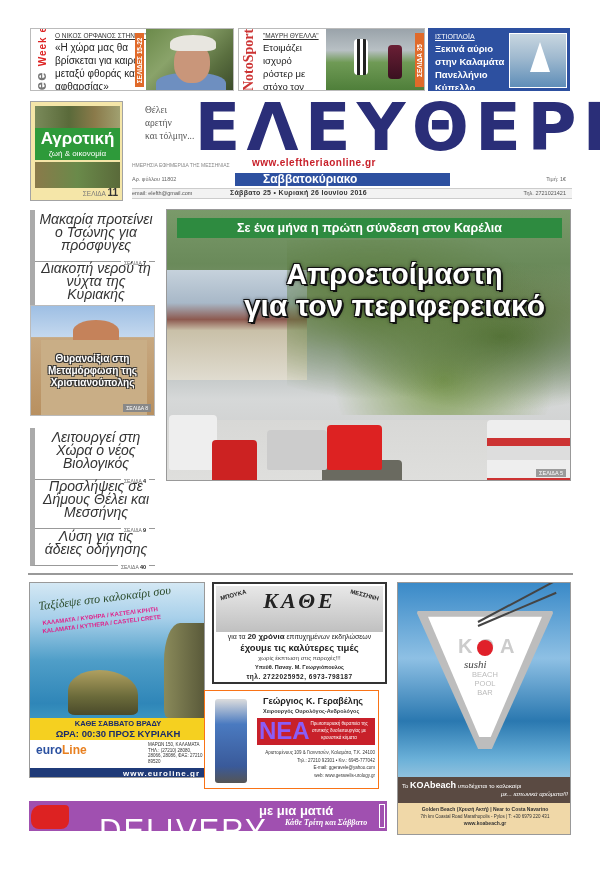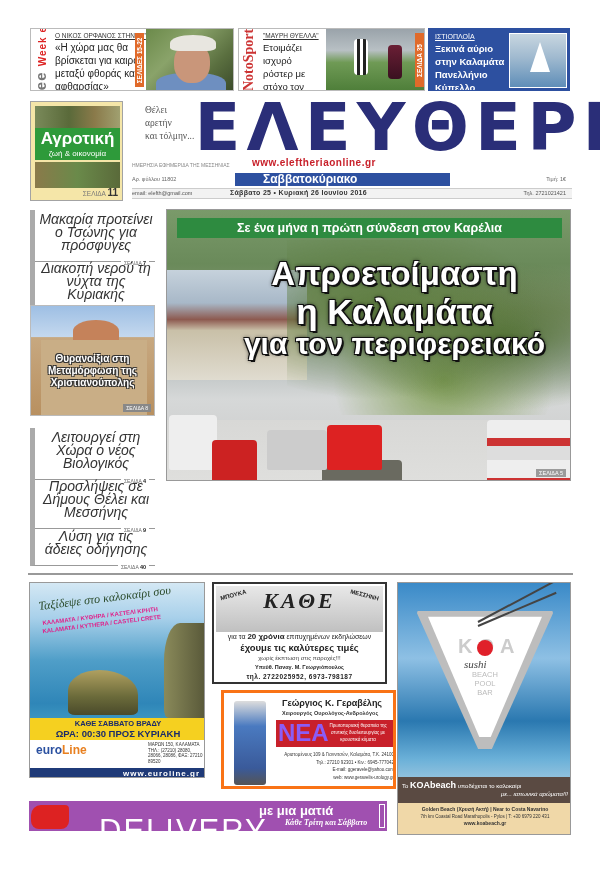--- a/index.html
+++ b/index.html
@@ -85,21 +85,21 @@
 
   
   .main-story { position: absolute; left: 166px; top: 209px; width: 405px; height: 272px; border: 1px solid #999; overflow: hidden;
     background: linear-gradient(180deg, #7a9a6a 0%, #6a8a5a 20%, #8a9a7a 38%, #b0b8b8 52%, #d6d8d8 70%, #c8c8c8 100%); }
   .bldg { position: absolute; left: 0; top: 60px; width: 140px; height: 110px; background: linear-gradient(180deg, #c6d2dc 0%, #a8b8c8 30%, #8d5a50 45%, #c9c0a8 55%, #e0dcd0 100%); }
   .trees { position: absolute; left: 120px; top: 30px; width: 285px; height: 175px; background: radial-gradient(ellipse at 30% 40%, #5a7a3a 0%, transparent 60%), radial-gradient(ellipse at 75% 55%, #4a6a2a 0%, transparent 55%), radial-gradient(ellipse at 55% 80%, #7a9a4a 0%, transparent 50%); opacity: 0.9; }
   .road { position: absolute; left: 0; top: 210px; width: 405px; height: 146px; background: linear-gradient(180deg, #d8d8d6 0%, #e8e8e6 100%); }
   .car { position: absolute; border-radius: 4px 4px 2px 2px; }
   .green-bar { position: absolute; left: 10px; top: 8px; width: 385px; height: 20px; background: #2e8b40; color: #fff; font-size: 12.5px; font-weight: bold; text-align: center; line-height: 20px; }
   .headline { position: absolute; left: 60px; top: 45px; width: 335px; text-align: center; color: #fff; font-weight: bold; text-shadow: 2px 2px 0 #111, -1px -1px 0 #111, 1px -1px 0 #111, -1px 1px 0 #111, 0 0 4px #000; }
-  .hl1 { font-size: 33px; line-height: 38px; }
+  .hl1 { font-size: 29px; line-height: 38px; }
   .hl2 { font-size: 35px; line-height: 38px; }
   .hl3 { font-size: 30px; line-height: 26px; }
   .main-page { position: absolute; right: 4px; bottom: 3px; color: #fff; font-size: 5.5px; background: rgba(0,0,0,0.35); padding: 1px 3px; }
 
   .hr-top-ads { position: absolute; left: 28px; top: 573px; width: 545px; height: 2px; background: #999; }
 
   
   .ad { position: absolute; border: 1px solid #999; overflow: hidden; }
   .ad-euro { left: 29px; top: 582px; width: 176px; height: 196px; background: linear-gradient(180deg, #d4e8f4 0%, #a8d0ea 18%, #4f9ec8 40%, #2f86b8 62%, #4aa8c8 80%, #2a5a8a 100%); }
   .rock1 { position: absolute; left: 38px; top: 87px; width: 70px; height: 45px; border-radius: 45% 55% 10% 10%; background: linear-gradient(180deg, #b0a060 0%, #6a6a3a 60%, #4a4a2a 100%); }
@@ -121,21 +121,21 @@
   .oasi-l { position: absolute; left: 4px; top: 6px; font-size: 6px; font-weight: bold; color: #222; transform: rotate(-15deg); }
   .oasi-r { position: absolute; right: 4px; top: 6px; font-size: 6px; font-weight: bold; color: #222; transform: rotate(15deg); }
   .oasi-name { position: absolute; left: 0; top: 2px; width: 167px; text-align: center; font-family: "Liberation Serif", serif; font-style: italic; font-weight: bold; font-size: 22px; color: #222; letter-spacing: 3px; }
   .oasi-l1 { position: absolute; left: 0; top: 48px; width: 171px; text-align: center; font-size: 7px; color: #222; }
   .oasi-l1 b { font-size: 8px; }
   .oasi-l2 { position: absolute; left: 0; top: 58px; width: 171px; text-align: center; font-size: 9.5px; font-weight: bold; color: #222; }
   .oasi-l3 { position: absolute; left: 0; top: 71px; width: 171px; text-align: center; font-size: 6px; color: #444; }
   .oasi-l4 { position: absolute; left: 0; top: 80px; width: 171px; text-align: center; font-size: 5.5px; font-weight: bold; color: #222; }
   .oasi-l5 { position: absolute; left: 0; top: 89px; width: 171px; text-align: center; font-size: 6.5px; font-weight: bold; color: #222; letter-spacing: 0.5px; }
 
-  .ad-doc { left: 221px; top: 690px; width: 175px; height: 99px; background: #fff; border: 3px solid #f97316; }
+  .ad-doc { left: 204px; top: 690px; width: 175px; height: 99px; background: #fff; border: 1px solid #f97316; }
   .device { position: absolute; left: 10px; top: 8px; width: 32px; height: 84px; background: linear-gradient(180deg, #ddd 0%, #4a7ac0 30%, #3a5a9a 80%, #555 100%); border-radius: 3px; }
   .doc-name { position: absolute; left: 58px; top: 5px; font-size: 9px; font-weight: bold; color: #222; }
   .doc-spec { position: absolute; left: 58px; top: 17px; font-size: 5.5px; font-weight: bold; color: #333; }
   .doc-red { position: absolute; left: 52px; top: 27px; width: 118px; height: 27px; background: #c8202a; }
   .doc-nea { position: absolute; left: 54px; top: 26px; font-size: 24px; font-weight: bold; color: #8b5cf6; line-height: 28px; }
   .doc-redtext { position: absolute; left: 99px; top: 29px; width: 70px; font-size: 4.5px; color: #fff; line-height: 7px; text-align: center; }
   .doc-info { position: absolute; left: 54px; top: 58px; width: 116px; font-size: 4.5px; color: #333; line-height: 7.5px; text-align: right; }
 
   .ad-koa { left: 397px; top: 582px; width: 174px; height: 253px; border: 1px solid #999; background: linear-gradient(180deg, #3a8ac8 0%, #8ec0e4 30%, #2a78b0 55%, #6ab0d8 70%, #b8d4e4 85%, #d0dce4 100%); }
   .koa-tri { position: absolute; left: 18px; top: 16px; width: 138px; height: 150px; background: #bdbdbd; clip-path: polygon(0% 8%, 100% 8%, 55% 100%, 45% 100%); border-radius: 20px; }
@@ -280,21 +280,20 @@
     <div class="car" style="left:0;top:60px;width:50px;height:60px;background:#ddd;"></div>
     <div class="car" style="left:155px;top:40px;width:80px;height:90px;background:#6a6a60;"></div>
     <div class="car" style="left:160px;top:5px;width:55px;height:45px;background:#d22;"></div>
     <div class="car" style="left:230px;top:70px;width:40px;height:76px;background:#e8d8d8;border-radius:10px;"></div>
     <div class="car" style="left:320px;top:0;width:85px;height:140px;background:repeating-linear-gradient(180deg,#eee 0 18px,#c33 18px 26px,#ddd 26px 40px);"></div>
     <div class="car" style="left:100px;top:10px;width:60px;height:40px;background:#ccc;"></div>
   </div>
   <div class="green-bar">Σε ένα μήνα η πρώτη σύνδεση στον Καρέλια</div>
   <div class="headline">
     <div class="hl1">Απροετοίμαστη</div>
-    <div class="hl2">η Καλαμάτα</div>
     <div class="hl3">για τον περιφερειακό</div>
   </div>
   <div class="main-page">ΣΕΛΙΔΑ 5</div>
 </div>
 
 <div class="hr-top-ads"></div>
 
 <div class="ad ad-euro">
   <div class="rock1"></div>
     <div class="rock2"></div>

